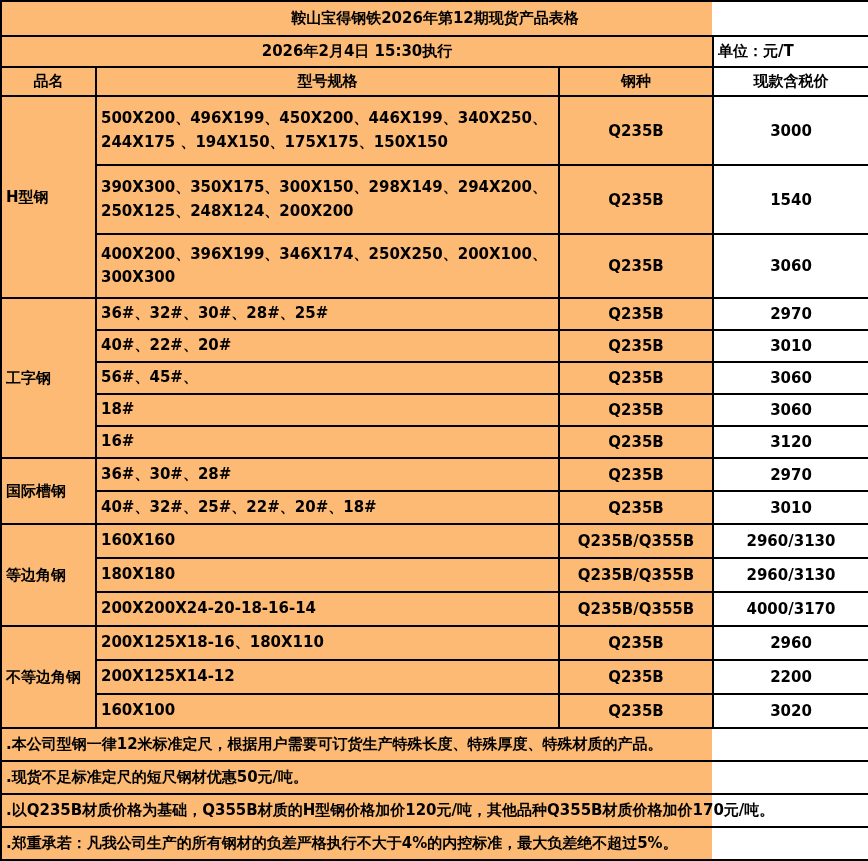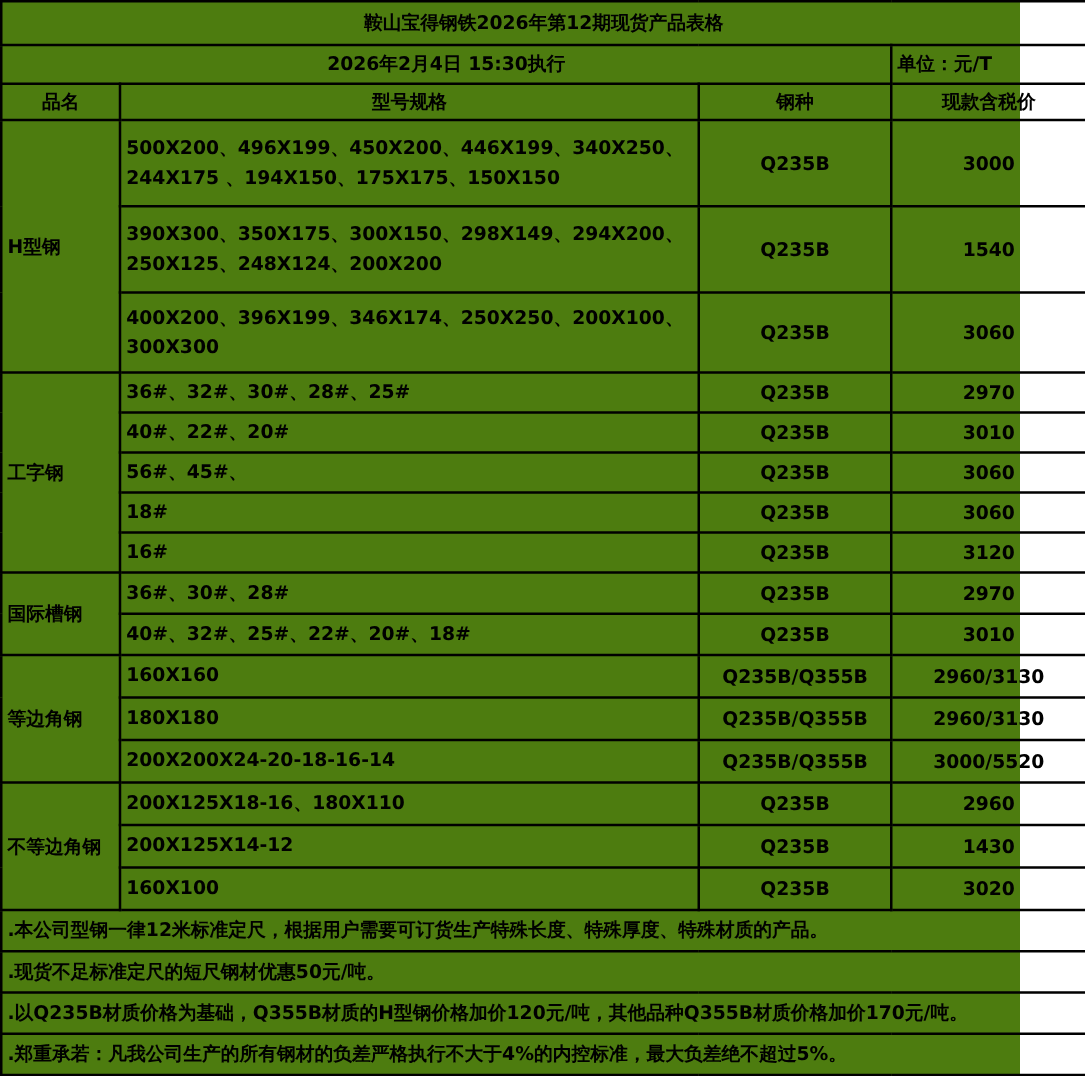--- a/index.html
+++ b/index.html
@@ -2,23 +2,23 @@
 <html lang="zh"><head>
 <meta charset="utf-8">
 <style>
   html,body{margin:0;padding:0;background:#ffffff;}
   body{
     font-family:"DejaVu Sans","Liberation Sans",sans-serif;
     color:#000;
     -webkit-font-smoothing:none;
   }
   .sheet{
-    width:816px;height:861px;
+    width:712px;height:861px;
     box-sizing:border-box;
-    background:#4d7c0f;
+    background:#fdba74;
   }
   table.price-table{
     width:868px;height:859px;
     border-collapse:collapse;
     table-layout:fixed;
   }
   table.price-table td{
     border:2px solid #000;
     box-sizing:border-box;
     padding:1px 4px;
@@ -149,33 +149,33 @@
       <td class="c-price">2960/3130</td>
     </tr>
     <tr class="r-34">
       <td class="c-spec">180X180</td>
       <td class="c-grade">Q235B/Q355B</td>
       <td class="c-price">2960/3130</td>
     </tr>
     <tr class="r-34">
       <td class="c-spec">200X200X24-20-18-16-14</td>
       <td class="c-grade">Q235B/Q355B</td>
-      <td class="c-price">3000/5520</td>
+      <td class="c-price">4000/3170</td>
     </tr>
 
     <tr class="r-34">
       <td rowspan="3" class="c-cat">不等边角钢</td>
       <td class="c-spec">200X125X18-16、180X110</td>
       <td class="c-grade">Q235B</td>
       <td class="c-price">2960</td>
     </tr>
     <tr class="r-34">
       <td class="c-spec">200X125X14-12</td>
       <td class="c-grade">Q235B</td>
-      <td class="c-price">1430</td>
+      <td class="c-price">2200</td>
     </tr>
     <tr class="r-34">
       <td class="c-spec">160X100</td>
       <td class="c-grade">Q235B</td>
       <td class="c-price">3020</td>
     </tr>
 
     <tr class="r-note">
       <td colspan="4" class="c-note">.本公司型钢一律12米标准定尺，根据用户需要可订货生产特殊长度、特殊厚度、特殊材质的产品。</td>
     </tr>

